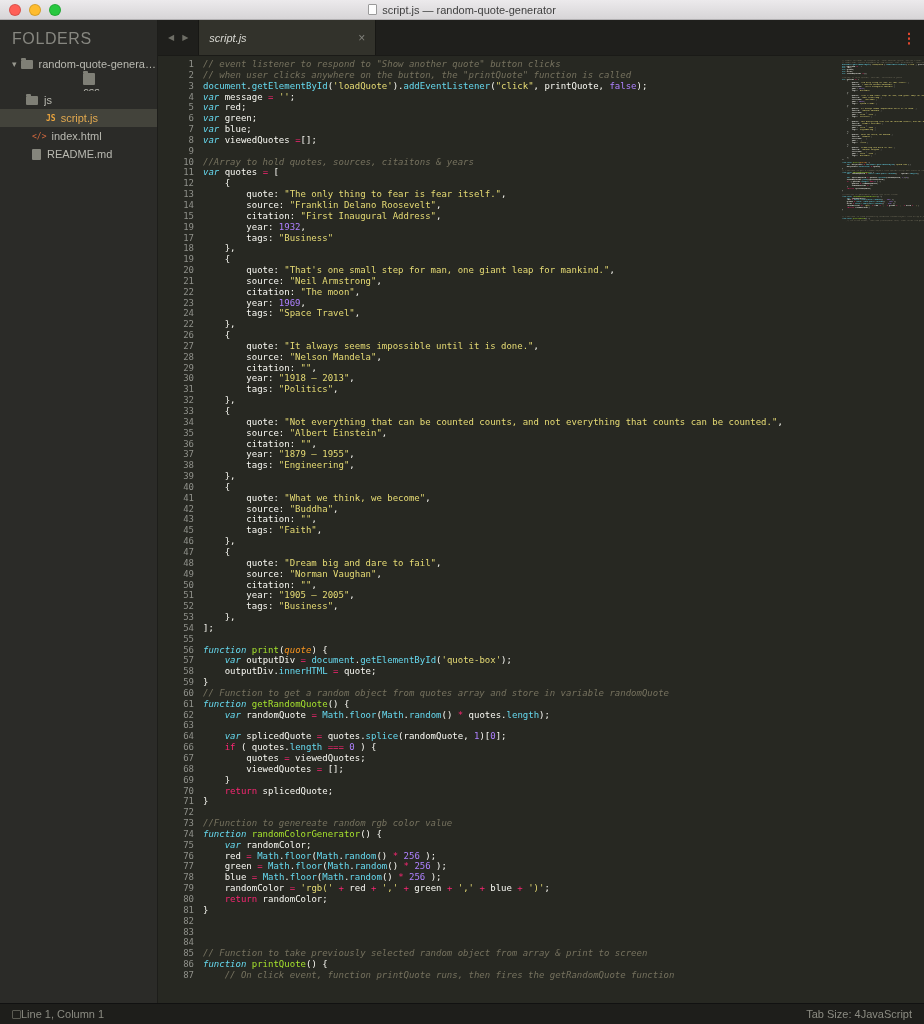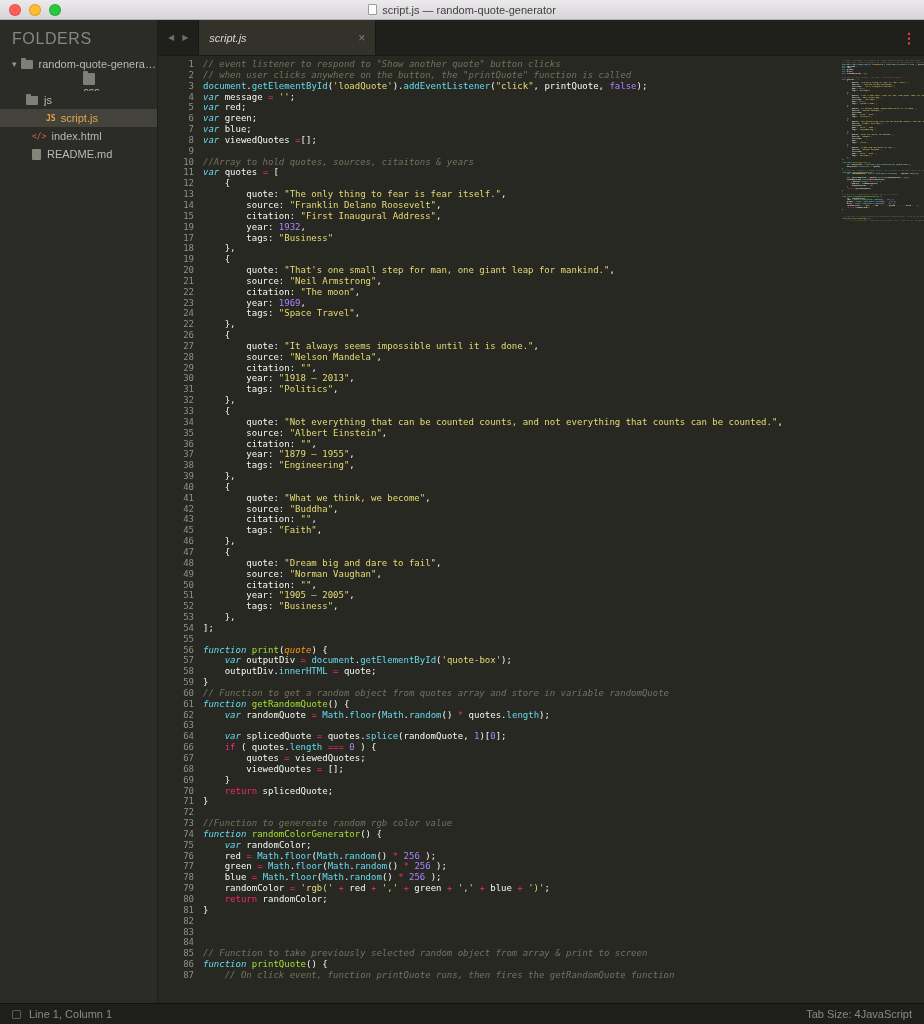--- a/index.html
+++ b/index.html
@@ -57,21 +57,21 @@
   .tok-b{color:var(--c-storage,#66d9ef)}
   .tok-f{color:var(--c-function,#a6e22e)}
   .tok-p{color:var(--c-parameter,#fd971f);font-style:italic}
 
   
   .minimap{position:absolute;top:0;right:0;width:84px;bottom:0;overflow:hidden;padding:4px 0 0 2px}
   .mini-line{height:1.87px;line-height:1.9px;font-size:2px;font-family:"DejaVu Sans Mono",monospace;white-space:pre;overflow:hidden}
 
   
   .statusbar{height:21px;background:#1e1e1b;border-top:1px solid #111;display:flex;align-items:center;justify-content:space-between;font-size:11px;color:#8b8b82;padding:0 12px}
-  .status-left{display:flex;align-items:center;gap:8px}
+  .status-left{display:flex;align-items:center;gap:0}
   .status-square{display:inline-block;width:9px;height:9px;border:1px solid #5a5a52;border-radius:1px}
   .status-right{display:flex;align-items:center;}
 </style>
 </head>
 <body style="--c-background: #272822; --c-foreground: #f8f8f2; --c-comment: #75715e; --c-string: #e6db74; --c-number: #ae81ff; --c-keyword: #f92672; --c-storage: #66d9ef; --c-function: #a6e22e; --c-parameter: #fd971f; --c-gutter: #8f908a;">
 
 <div class="titlebar">
   <div class="traffic">
     <span class="light red"></span>
     <span class="light yellow"></span>

